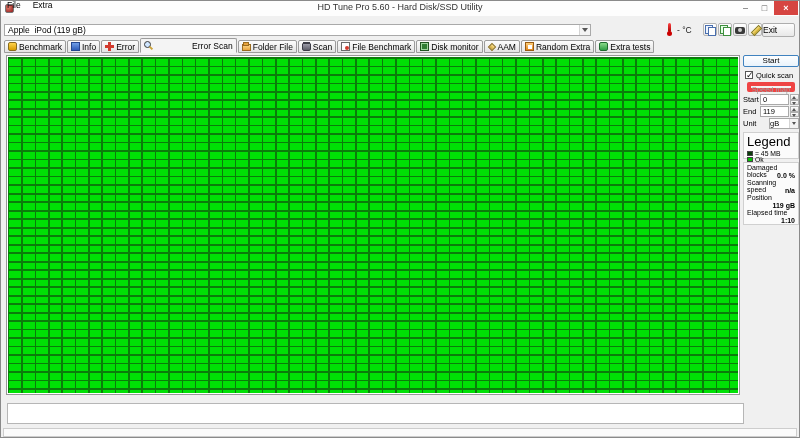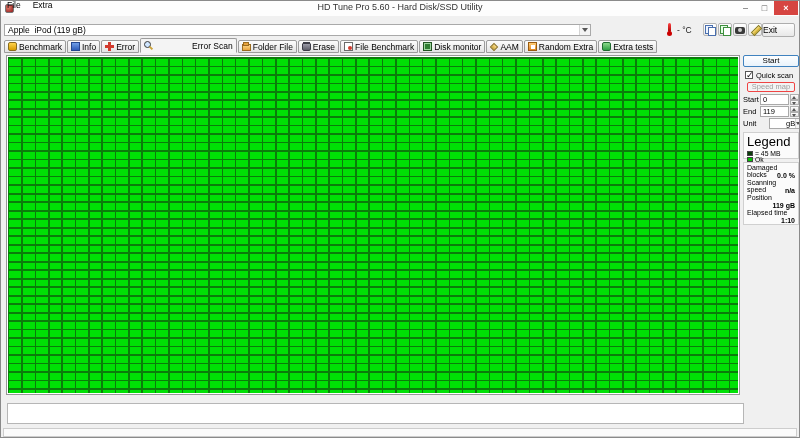--- a/index.html
+++ b/index.html
@@ -76,31 +76,31 @@
   
   .mapbox { position:absolute; left:5px; top:54px; width:734px; height:340px; border:1px solid #979797; background:#fff; padding:1px; }
   .map { width:100%; height:100%; }
   
   .rp { font-size:7.5px; }
   .startbtn { position:absolute; left:742px; top:54px; width:56px; height:12px; border:1px solid #3f82bf;
     border-radius:2px; background:linear-gradient(#fdfeff,#e9f3fb); font-size:8px; text-align:center; line-height:10px; }
   .qsrow { position:absolute; left:744px; top:70px; display:flex; align-items:flex-start; gap:3px; }
   .cb { width:8px; height:8px; border:1px solid #555; background:#fff; position:relative; flex:none; }
   .cb.checked::after { content:"\2713"; position:absolute; left:0px; top:-2px; font-size:9px; color:#111; }
-  .speedmap { position:absolute; left:746px; top:81px; width:48px; height:10px; border:1px solid #ef4444;
+  .speedmap { position:absolute; left:746px; top:81px; width:48px; height:10px; border:4px solid #ef4444;
     background:#f3f3f3; color:#a0a0a0; font-size:7.5px; text-align:center; line-height:8px; border-radius:2px; }
   .frow { position:absolute; left:742px; width:56px; height:11px; display:flex; align-items:center; }
   .frow .lbl { width:17px; font-size:7.5px; }
   .frow input { flex:1; min-width:0; height:11px; border:1px solid #a9a9a9; font-family:inherit; font-size:7.5px; padding:0 2px; background:#fff; }
   .spin { width:9px; height:11px; margin-left:1px; display:flex; flex-direction:column; flex:none; }
   .spin .sp { flex:1; border:1px solid #b0b0b0; background:linear-gradient(#fefefe,#e4e4e4); position:relative; }
   .spin .sp.up::after { content:""; position:absolute; left:1px; top:1px; border-left:2px solid transparent; border-right:2px solid transparent; border-bottom:3px solid #555; }
   .spin .sp.down::after { content:""; position:absolute; left:1px; top:1px; border-left:2px solid transparent; border-right:2px solid transparent; border-top:3px solid #555; }
   .mini-select { width:30px; height:11px; border:1px solid #a9a9a9; background:#fff; display:flex; align-items:center; margin-left:auto; }
-  .mini-select .txt { flex:1; padding-left:16px; font-size:7.5px; }
+  .mini-select .txt { flex:1; padding-left:0; font-size:7.5px; }
   .mini-select .arrowbox { width:9px; }
   .mini-select .tri-down { border-left:2.5px solid transparent; border-right:2.5px solid transparent; border-top:3px solid #555; }
   .gbox { position:absolute; left:742px; width:56px; border:1px solid #d0d0d0; background:#fbfbfb; padding:1px 3px; }
   .gbox .title { font-size:13px; margin-bottom:1px; }
   .litem { display:flex; align-items:center; gap:2px; height:6.5px; font-size:6.8px; }
   .sw { width:6px; height:5px; flex:none; border:0.5px solid #444; }
   .stat-lbl { font-size:7px; height:7.5px; }
   .stat-val { font-size:7px; font-weight:bold; text-align:right; height:7.5px; }
   
   .msgbox { position:absolute; left:6px; top:402px; width:737px; height:21px; background:#fff; border:1px solid #b6b6b6; font-size:8px; padding:2px 4px; }
@@ -174,21 +174,21 @@
     <div class="tab active">
         <span class="ti ti-scan"></span>
         <span>Error Scan</span>
       </div>
     <div class="tab">
         <span class="ti ti-folder"></span>
         <span>Folder File</span>
       </div>
     <div class="tab">
         <span class="ti ti-erase"></span>
-        <span>Erase</span>
+        <span>Scan</span>
       </div>
     <div class="tab">
         <span class="ti ti-filebm"></span>
         <span>File Benchmark</span>
       </div>
     <div class="tab">
         <span class="ti ti-monitor"></span>
         <span>Disk monitor</span>
       </div>
     <div class="tab">

